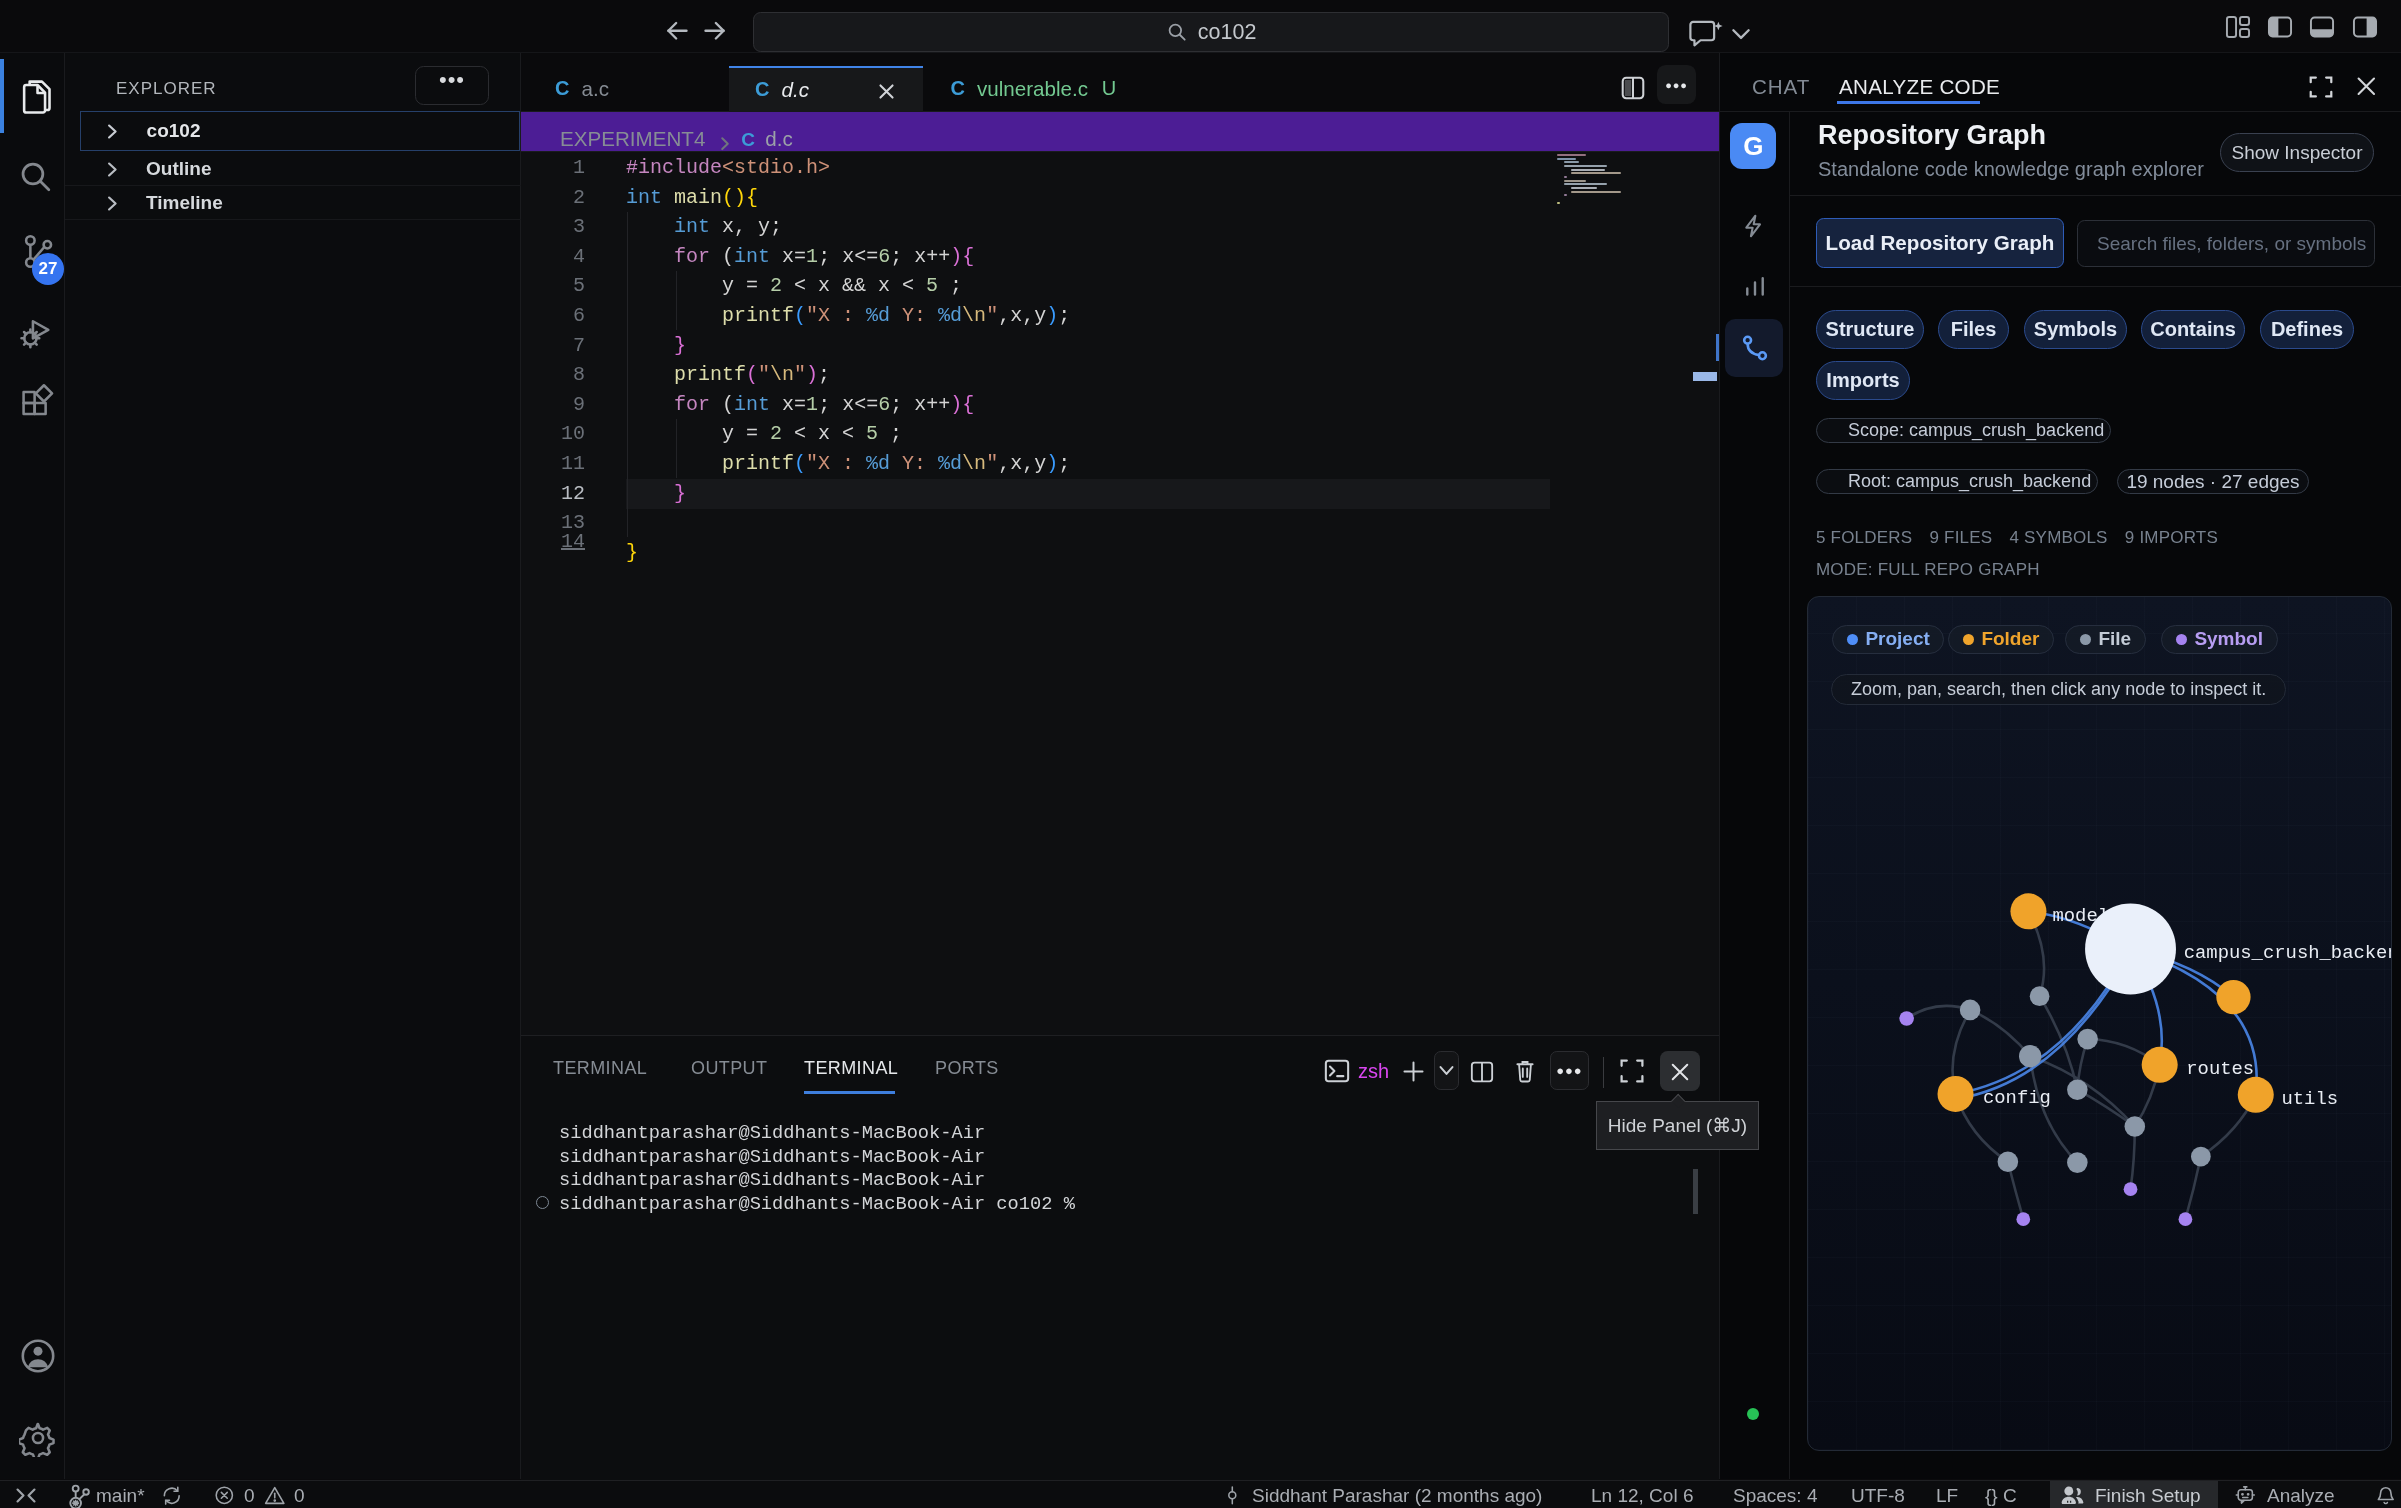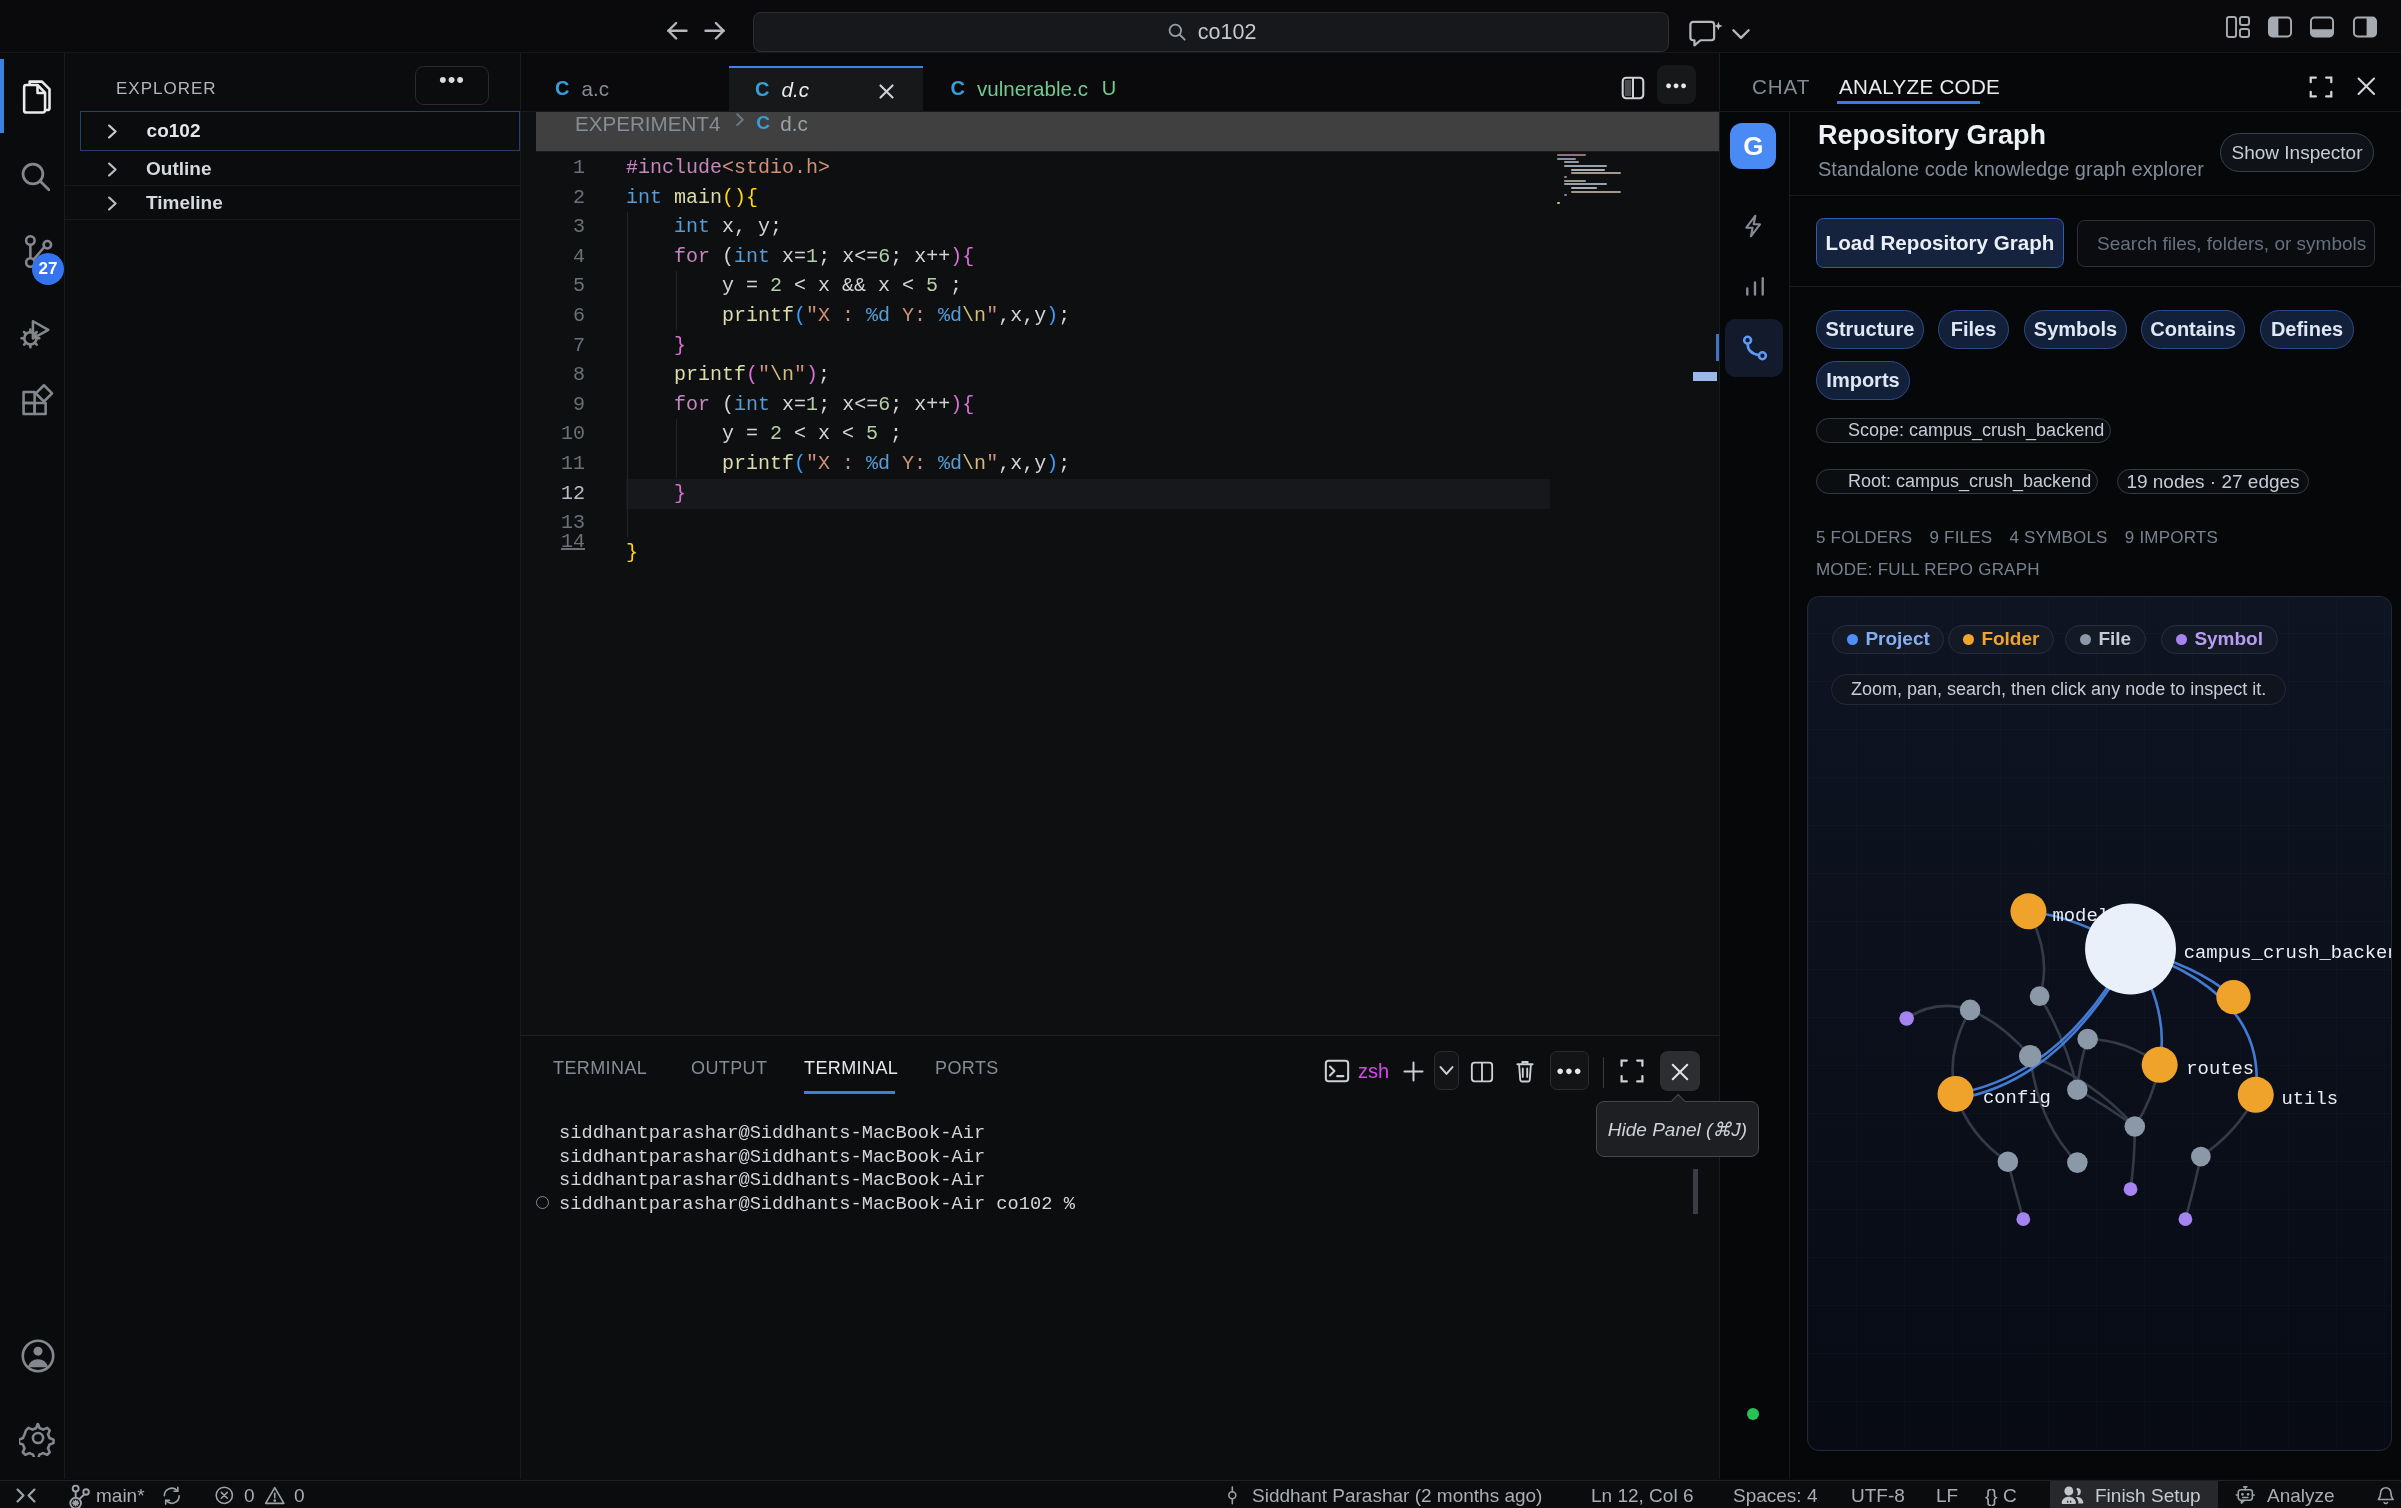--- a/index.html
+++ b/index.html
@@ -15,21 +15,21 @@
 
   
   #activitybar { position:absolute; left:0; top:53px; width:65px; height:1426px; background:#0a0b0d; border-right:0.9px solid #1a1b1e; }
 
   
   #sidebar { position:absolute; left:65px; top:53px; width:456px; height:1426px; background:#0b0c0e; border-right:0.9px solid #1a1b1e; }
 
   
   #editor { position:absolute; left:521px; top:53px; width:1198px; height:982px; background:#0e0f11; }
   #tabs { position:absolute; left:0; top:0; width:1198px; height:59px; background:#0a0a0c; display:flex; align-items:flex-end; border-bottom:0.9px solid #191a1d; }
-  #breadcrumb { position:absolute; left:15px; top:59px; width:1198px; height:40px; background:#404040; border-bottom:0.9px solid #1a1b1e; display:flex; align-items:flex-start; color:#878d95; font-size:20.6px; }
+  #breadcrumb { position:absolute; left:0; top:59px; width:1198px; height:40px; background:#4c1d95; border-bottom:0.9px solid #1a1b1e; display:flex; align-items:flex-end; color:#878d95; font-size:20.6px; }
   #code { position:absolute; left:0; top:100px; width:1198px; height:882px; font-family:"Liberation Mono", monospace; font-size:20px; line-height:30px; white-space:pre; }
   .gut { position:absolute; left:0; width:64px; text-align:right; color:#6b7078; }
   .cl  { position:absolute; left:105px; }
 
   
   #panel { position:absolute; left:521px; top:1035px; width:1198px; height:445px; background:#0c0d0f; border-top:0.9px solid #1e1f22; }
 
   
   #rightpanel { position:absolute; left:1719px; top:53px; width:682px; height:1426px; background:#060709; border-left:0.9px solid #1a1b1e; }
 
@@ -296,21 +296,21 @@
     <svg class="abs" style="left:1149px; top:26px;" width="20" height="20" viewBox="0 0 11 11" fill="none" stroke="#e2e4e7" stroke-width="1.1" stroke-linecap="round">
         <path d="m1.5 1.5 8 8M9.5 1.5l-8 8"></path>
       </svg>
     <div class="mono abs" style="left:38px; top:86px; font-size:18.7px; line-height:23.5px; color:#d3d5d8; white-space:pre;">siddhantparashar@Siddhants-MacBook-Air
 siddhantparashar@Siddhants-MacBook-Air
 siddhantparashar@Siddhants-MacBook-Air
 siddhantparashar@Siddhants-MacBook-Air co102 %</div>
     <div class="abs" style="left:15.4px; top:160px; width:13px; height:13px; border:1.7px solid #7e8894; border-radius:50%;"></div>
     <div class="abs" style="left:1172px; top:133px; width:5.1px; height:45px; background:#3a3e44;"></div>
   </div>
-  <div class="abs" style="left:1596px; top:1101px; width:163px; height:56px; background:#1e1f22; border:0.9px solid #46474b; border-radius:8px; z-index:30; display:flex; align-items:center; justify-content:center; color:#cfd2d6; font-size:19px;font-style:italic;">
+  <div class="abs" style="left:1596px; top:1101px; width:163px; height:49px; background:#1e1f22; border:0.9px solid #46474b; border-radius:0; z-index:30; display:flex; align-items:center; justify-content:center; color:#cfd2d6; font-size:19px;">
     <div class="abs" style="left:76px; top:-6px; width:10.3px; height:10.3px; background:#1e1f22; border-left:0.9px solid #46474b; border-top:0.9px solid #46474b; transform:rotate(45deg);"></div>
     Hide Panel (⌘J)
   </div>
   <div id="rightpanel">
     <div class="abs" style="left:32px; top:22px; font-size:20.6px; letter-spacing:0.9px; color:#828a94;">CHAT</div>
     <div class="abs" style="left:119px; top:22px; font-size:20.6px; letter-spacing:0.3px; color:#e9ebee;">ANALYZE CODE</div>
     <div class="abs" style="left:117px; top:48px; width:143px; height:3.4px; background:#3d77e8;"></div>
     <svg class="abs" style="left:588px; top:22px;" width="26" height="24" viewBox="0 0 15 14" fill="none" stroke="#d2d5d9" stroke-width="1.3" stroke-linecap="round">
         <path d="M1.5 4.2v-2.7h3M10.5 1.5h3v2.7M13.5 9.8v2.7h-3M4.5 12.5h-3V9.8"></path>
       </svg>

